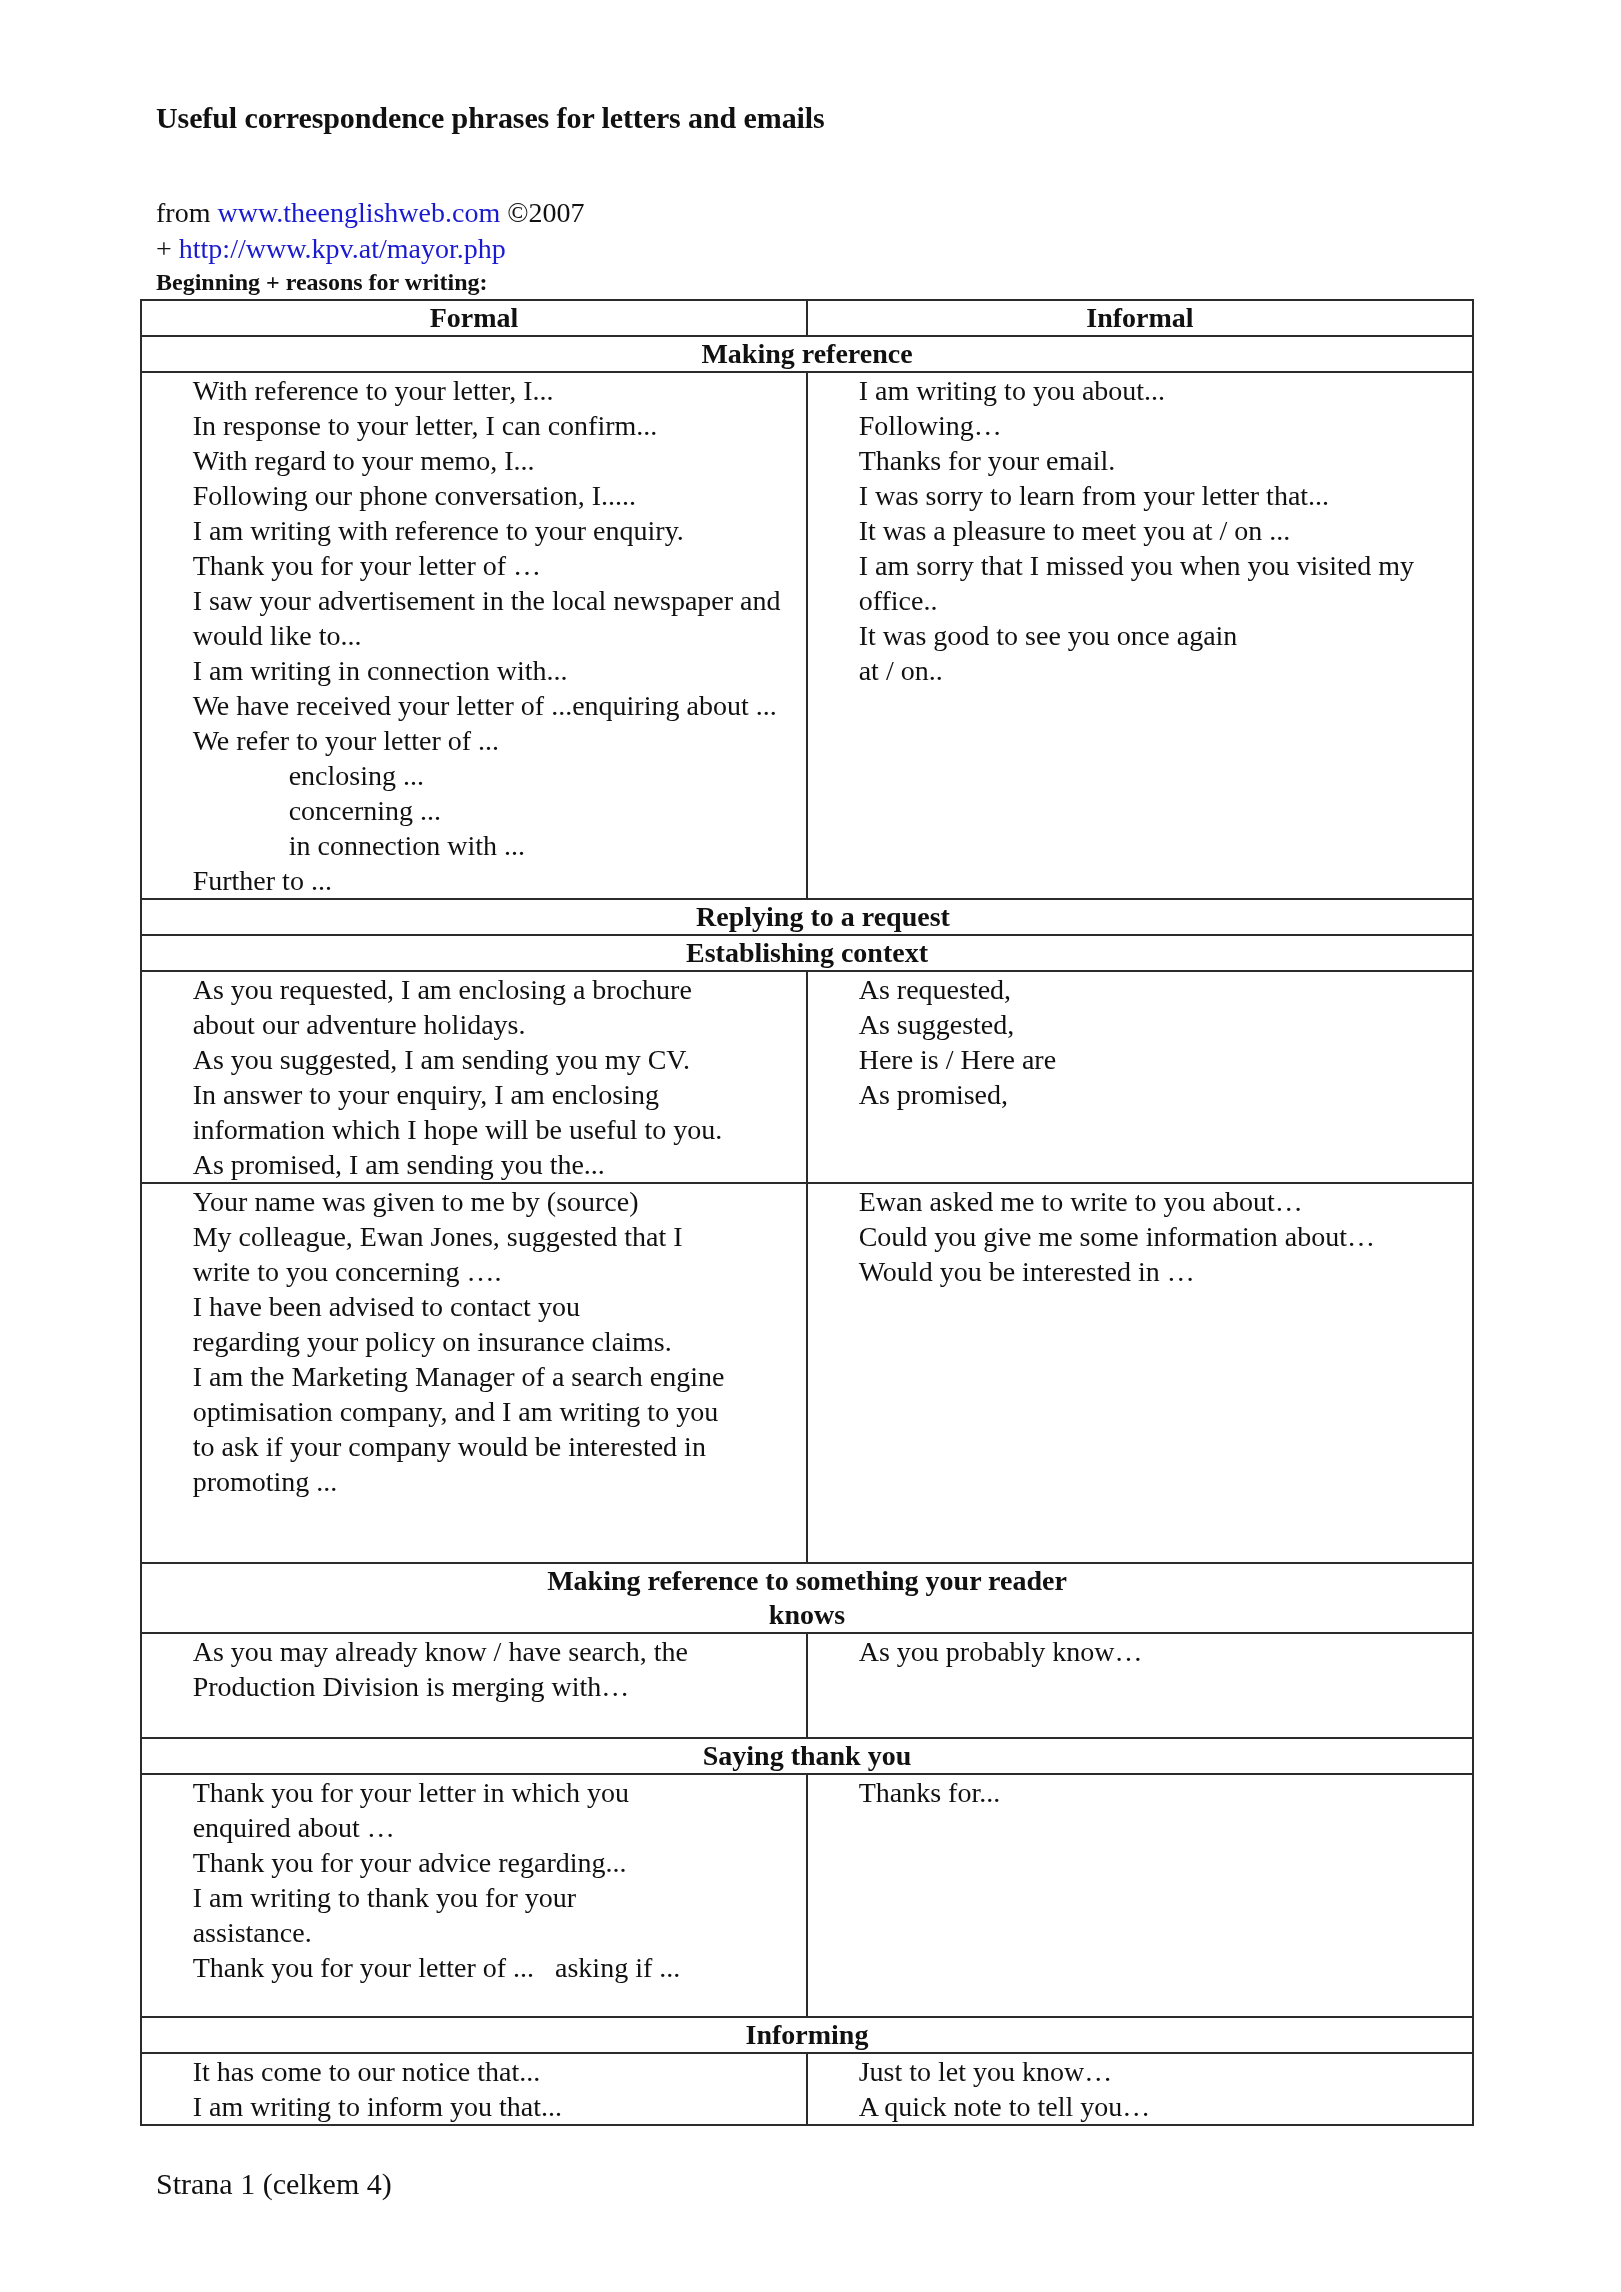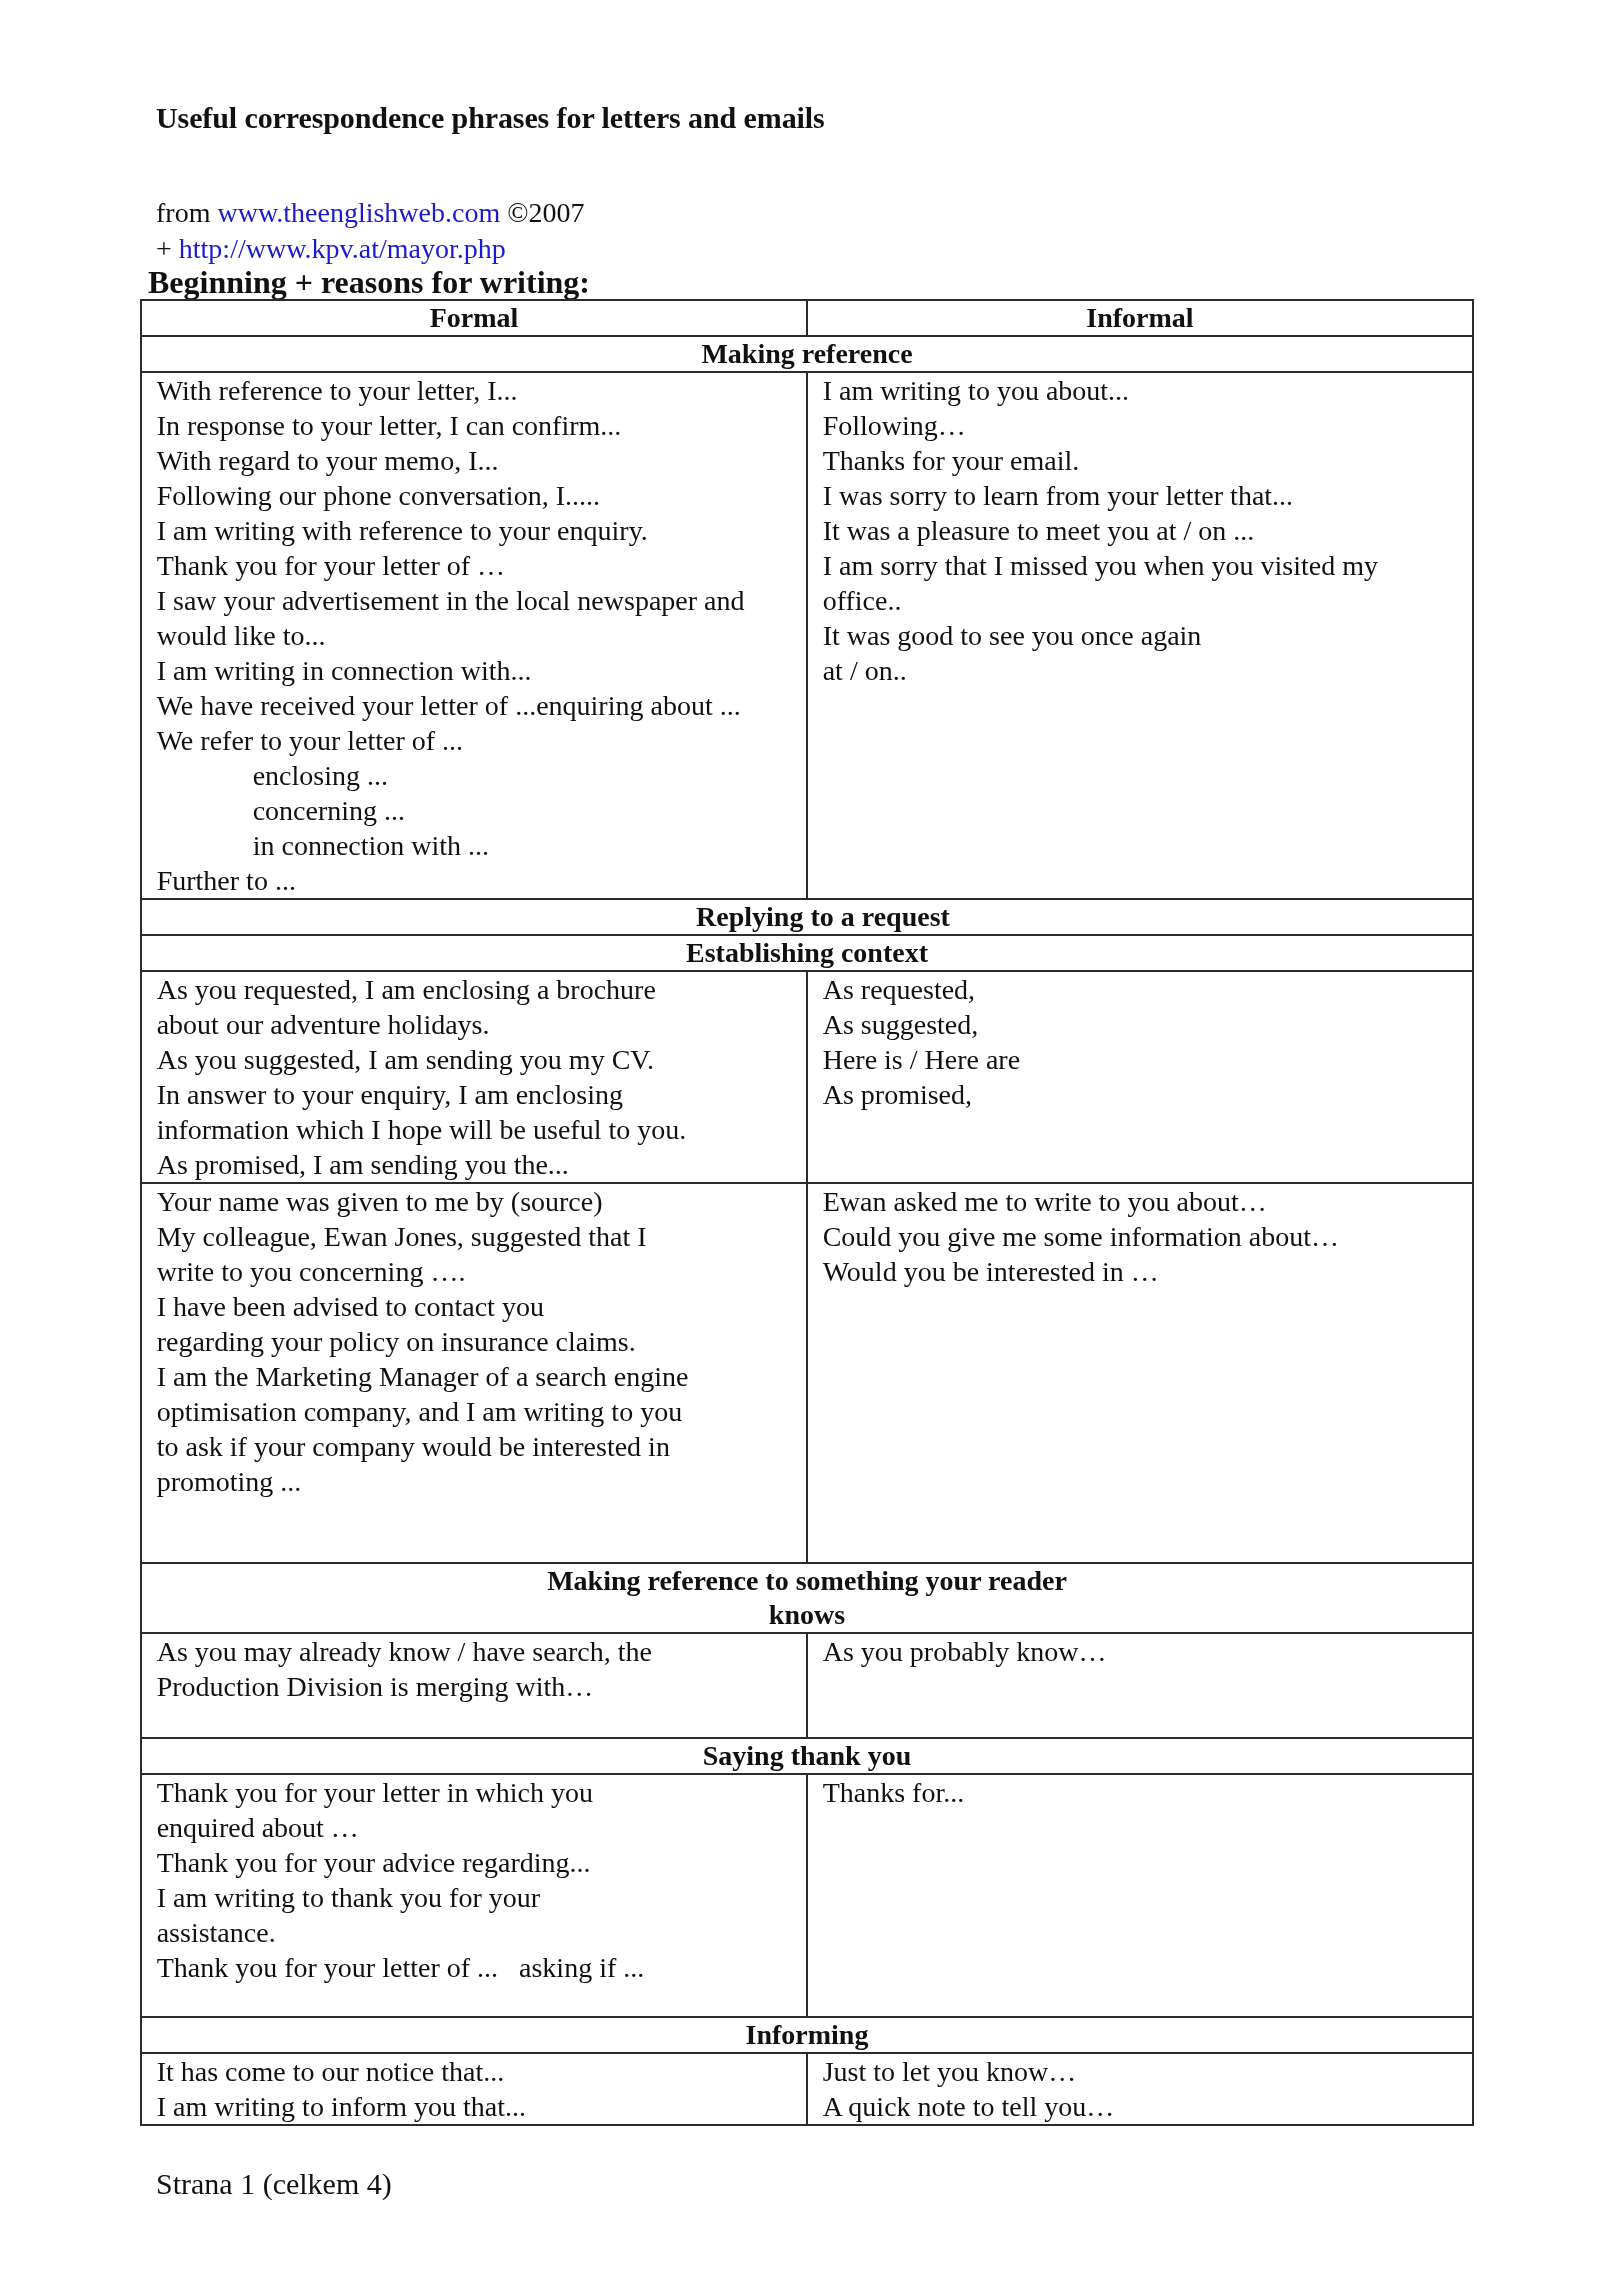--- a/index.html
+++ b/index.html
@@ -31,23 +31,23 @@
       line-height: 35px;
     }
     .source-line.l1 { top: 195px; }
     .source-line.l2 { top: 231px; }
     .link {
       color: #1a1ad0;
       cursor: pointer;
     }
     .section-heading {
       position: absolute;
-      left: 148px;
+      left: 156px;
       top: 265px;
-      font-size: 32px;
+      font-size: 24px;
       font-weight: bold;
       line-height: 35px;
     }
     table.phrases {
       position: absolute;
       left: 140px;
       top: 299px;
       width: 1331px;
       border-collapse: collapse;
       table-layout: fixed;
@@ -67,20 +67,21 @@
       line-height: 34px;
     }
     .cat-head {
       font-weight: bold;
       text-align: center;
       line-height: 34px;
     }
     .cell-list {
       padding: 0 7.8px 0 14.7px;
       line-height: 35px;
+      margin-left: 36px;
     }
     .cell-list .ln {
       display: block;
       white-space: pre;
     }
     .cell-list .ln.indent {
       padding-left: 96px;
     }
     .footer {
       position: absolute;

